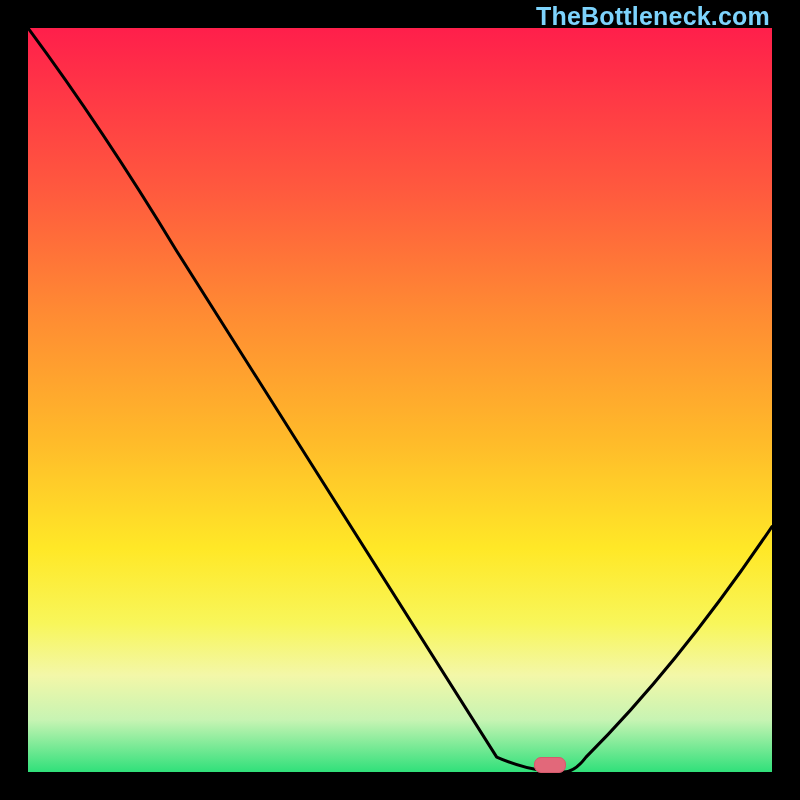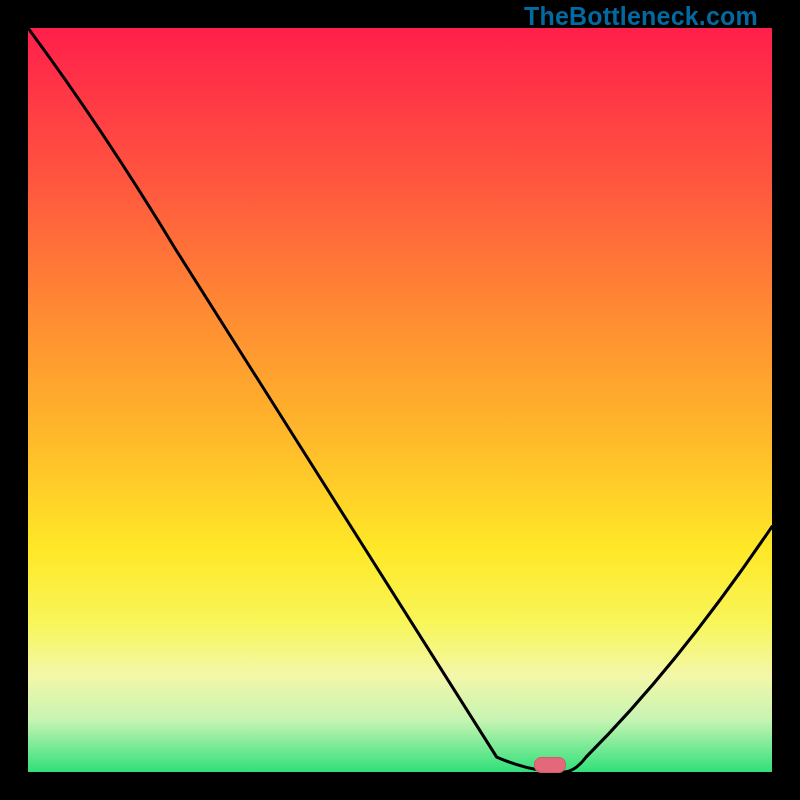--- a/index.html
+++ b/index.html
@@ -31,25 +31,25 @@
   .curve {
     position: absolute;
     left: 0;
     top: 0;
     width: 744px;
     height: 744px;
   }
   .watermark {
     position: absolute;
     top: 2px;
-    right: 42px;
+    right: 30px;
     font-family: Arial, Helvetica, sans-serif;
     font-size: 25px;
     font-weight: 600;
-    color: #0369a1;
+    color: #7dd3fc;
     letter-spacing: 0.2px;
   }
   .marker {
     position: absolute;
     width: 30px;
     height: 14px;
     border-radius: 7px;
     background: #e2687a;
     border: 1px solid #d45a6c;
   }

